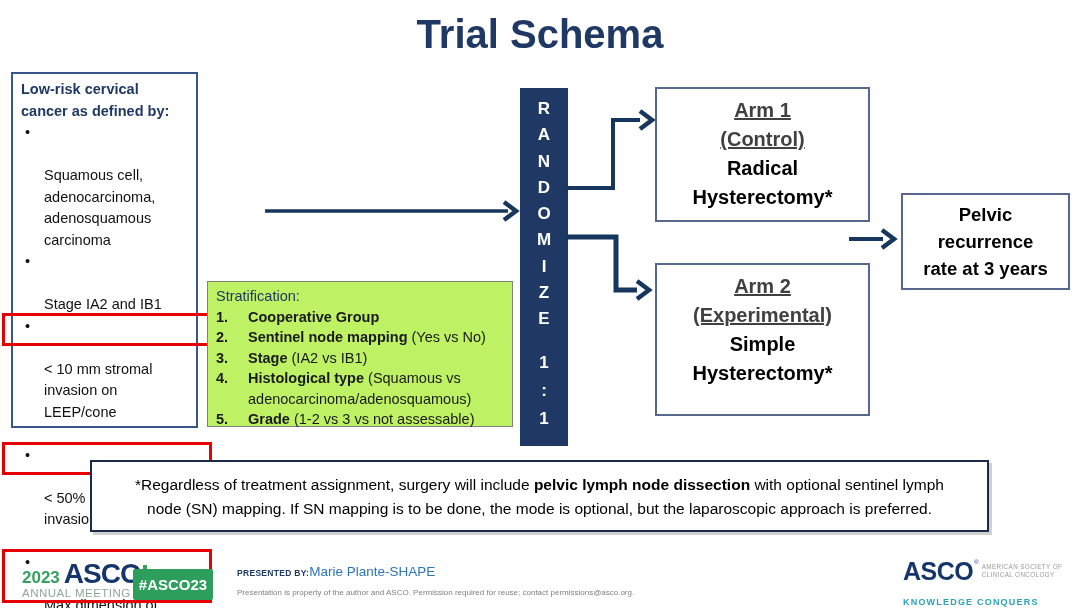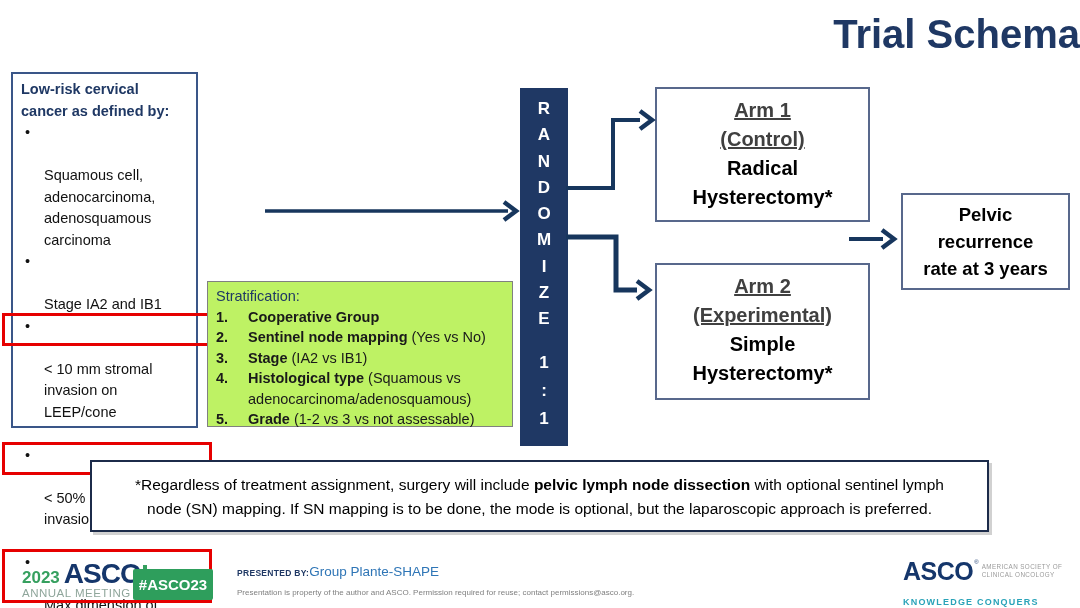--- a/index.html
+++ b/index.html
@@ -1,21 +1,21 @@
 <!DOCTYPE html>
 <html><head>
 <meta charset="utf-8">
 <style>
   html,body{margin:0;padding:0;background:#fff;}
   .slide{position:relative;width:1080px;height:608px;background:#ffffff;overflow:hidden;
          font-family:"Liberation Sans",sans-serif;}
   .abs{position:absolute;box-sizing:border-box;}
 
   
-  .title{left:0;right:0;top:12px;text-align:right;font-size:40px;font-weight:bold;color:#1F3864;}
+  .title{left:0;right:0;top:12px;text-align:center;font-size:40px;font-weight:bold;color:#1F3864;}
 
   
   .criteria-box{left:11px;top:72px;width:187px;height:356px;border:2px solid #3A5688;
                 background:#fff;padding:5px 6px 0 5px;}
   .crit-heading{color:#1F3864;font-weight:bold;font-size:14.5px;line-height:21.5px;
                 margin-left:3px;white-space:pre-line;}
   .crit-list{margin:0;padding:0;list-style:none;}
   .crit-item{position:relative;padding-left:26px;font-size:14.5px;line-height:21.5px;
              color:#111;white-space:pre-line;}
   .crit-item .bullet{position:absolute;left:7px;top:0;}
@@ -36,21 +36,21 @@
   .randomize-box{left:520px;top:88px;width:48px;height:358px;background:#1F3864;color:#fff;
                  display:flex;flex-direction:column;align-items:center;padding-top:8px;
                  font-weight:bold;font-size:17px;}
   .rand-letter{line-height:26.3px;}
   .rand-spacer{height:16px;}
   .rand-ratio{line-height:28px;}
 
   
   .arm-box{width:215px;border:2px solid #58688C;background:#fff;text-align:center;padding-top:7px;}
   .arm1{left:655px;top:87px;height:135px;}
-  .arm2{left:655px;top:263px;height:137px;}
+  .arm2{left:655px;top:263px;height:153px;}
   .arm-title{color:#404040;font-weight:bold;font-size:20px;line-height:29px;text-decoration:underline;}
   .arm-body{color:#000;font-weight:bold;font-size:20px;line-height:29px;}
   .outcome-box{left:901px;top:193px;width:169px;height:97px;border:2px solid #58688C;background:#fff;
                display:flex;align-items:center;justify-content:center;text-align:center;
                font-weight:bold;font-size:18.5px;line-height:27px;color:#000;white-space:pre-line;}
 
   
   .footnote-box{left:90px;top:460px;width:899px;height:72px;border:2px solid #1C2B4A;background:#fff;
                 box-shadow:3px 3px 0 rgba(0,0,0,0.18);padding:11px 26px 0;text-align:center;
                 font-size:15.5px;line-height:24px;color:#000;}
@@ -205,21 +205,21 @@
       <span class="logo-asco">ASCO</span>
       <span class="logo-mark"></span>
     </div>
     <div class="logo-sub">ANNUAL MEETING</div>
   </div>
 
   <div class="abs hashtag-badge">#ASCO23</div>
 
   <div class="abs presented">
     <span class="presented-label">PRESENTED BY:</span>
-    <span class="presented-name">Group Plante-SHAPE</span>
+    <span class="presented-name">Marie Plante-SHAPE</span>
   </div>
 
   <div class="abs disclaimer">Presentation is property of the author and ASCO. Permission required for reuse; contact permissions@asco.org.</div>
 
   <div class="abs asco-right">
     <div class="asco-right-row">
       <span class="asco-right-name">ASCO</span>
       <span class="asco-right-reg">®</span>
       <span class="asco-right-soc">
         <span>AMERICAN SOCIETY OF</span><br>

